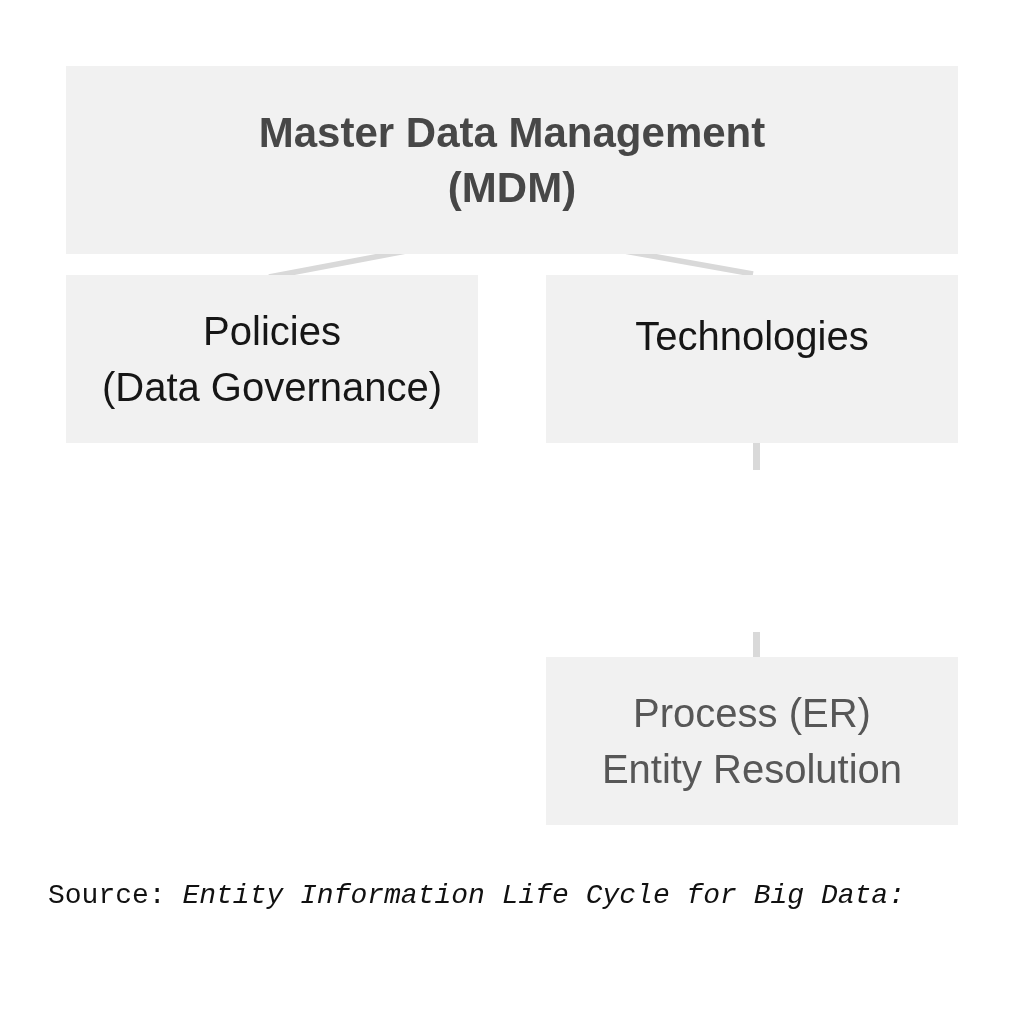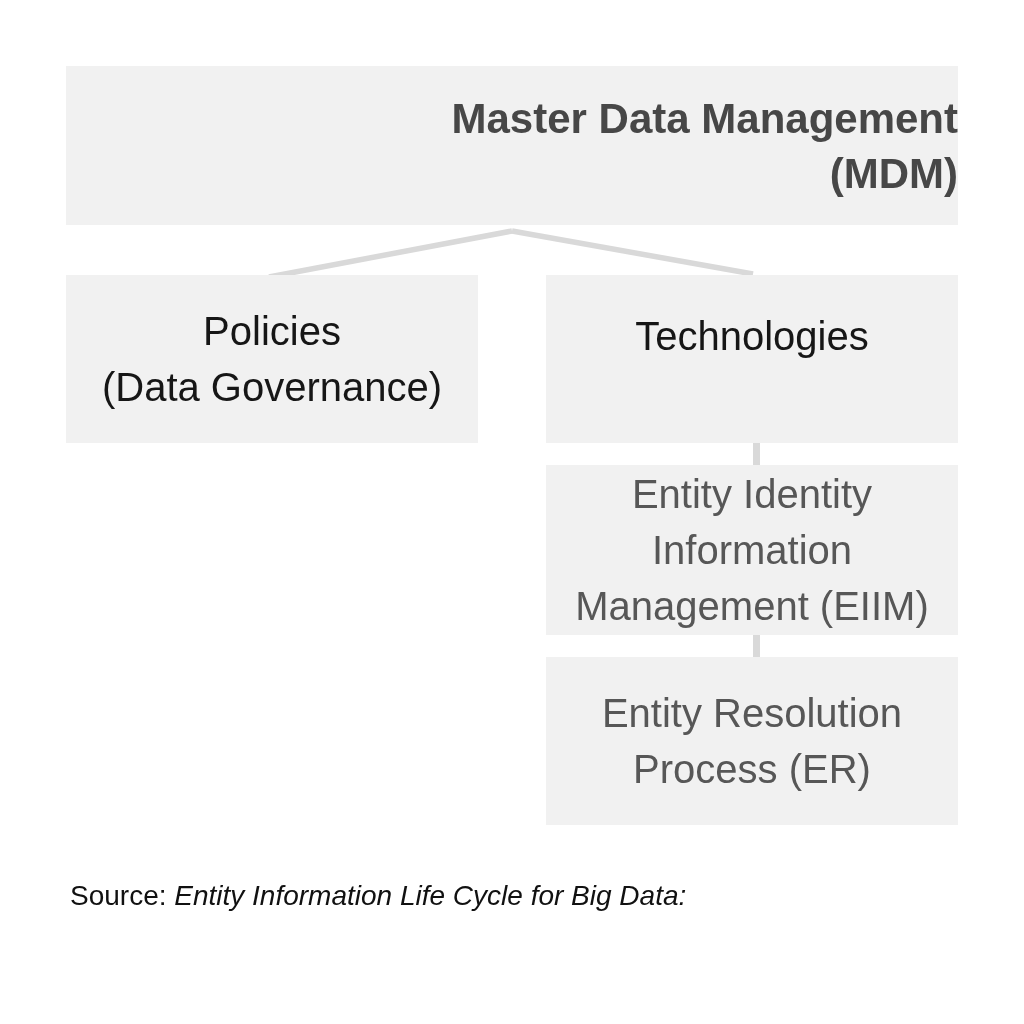--- a/index.html
+++ b/index.html
@@ -23,24 +23,24 @@
     background:var(--box-bg);
     display:flex;
     flex-direction:column;
     align-items:center;
     justify-content:center;
     text-align:center;
     z-index:1;
   }
   .node .line{display:block;}
   #root-box{
-    left:66px;top:66px;width:892px;height:159px;
+    left:66px;top:66px;width:892px;height:188px;
     color:var(--title-text);
     font-weight:bold;
-    font-size:42px;line-height:55px;align-items:flex-end;
+    font-size:42px;line-height:55px;
   }
   #policies-box{
     left:66px;top:275px;width:412px;height:168px;
     color:var(--dark-text);
     font-size:40px;line-height:56px;
   }
   #technologies-box{
     left:546px;top:275px;width:412px;height:168px;
     color:var(--dark-text);
     font-size:40px;line-height:56px;
@@ -56,22 +56,22 @@
   #er-box{
     left:546px;top:657px;width:412px;height:168px;
     color:var(--gray-text);
     font-size:40px;line-height:56px;
   }
   #connector-svg{
     position:absolute;left:0;top:0;z-index:0;
   }
   #source-block{
     position:absolute;
-    left:70px;top:878px;width:860px;
-    font-family:Liberation Sans, sans-serif;
+    left:48px;top:878px;width:860px;
+    font-family:Liberation Mono, monospace;
     font-size:28px;line-height:35px;
     color:var(--source-text);
   }
   .italic{font-style:italic;}
 </style>
 </head>
 <body>
 
 <div id="stage">
 
@@ -89,28 +89,23 @@
 
   <div id="technologies-box" class="node">
     <span class="line">Technologies</span>
   </div>
 
   <div id="policies-box" class="node">
     <span class="line">Policies</span>
     <span class="line">(Data Governance)</span>
   </div>
 
-  <div id="eiim-box" class="node">
-    <span class="line">Entity Identity</span>
-    <span class="line">Information</span>
-    <span class="line">Management (EIIM)</span>
-  </div>
 
   <div id="er-box" class="node">
+    <span class="line">Process (ER)</span>
     <span class="line">Entity Resolution</span>
-    <span class="line">Process (ER)</span>
   </div>
 
   <div id="source-block">
     <div><span>Source: </span><span class="italic">Entity Information Life Cycle for Big Data:</span></div>
   </div>
 
 </div>
 
 </body></html>

